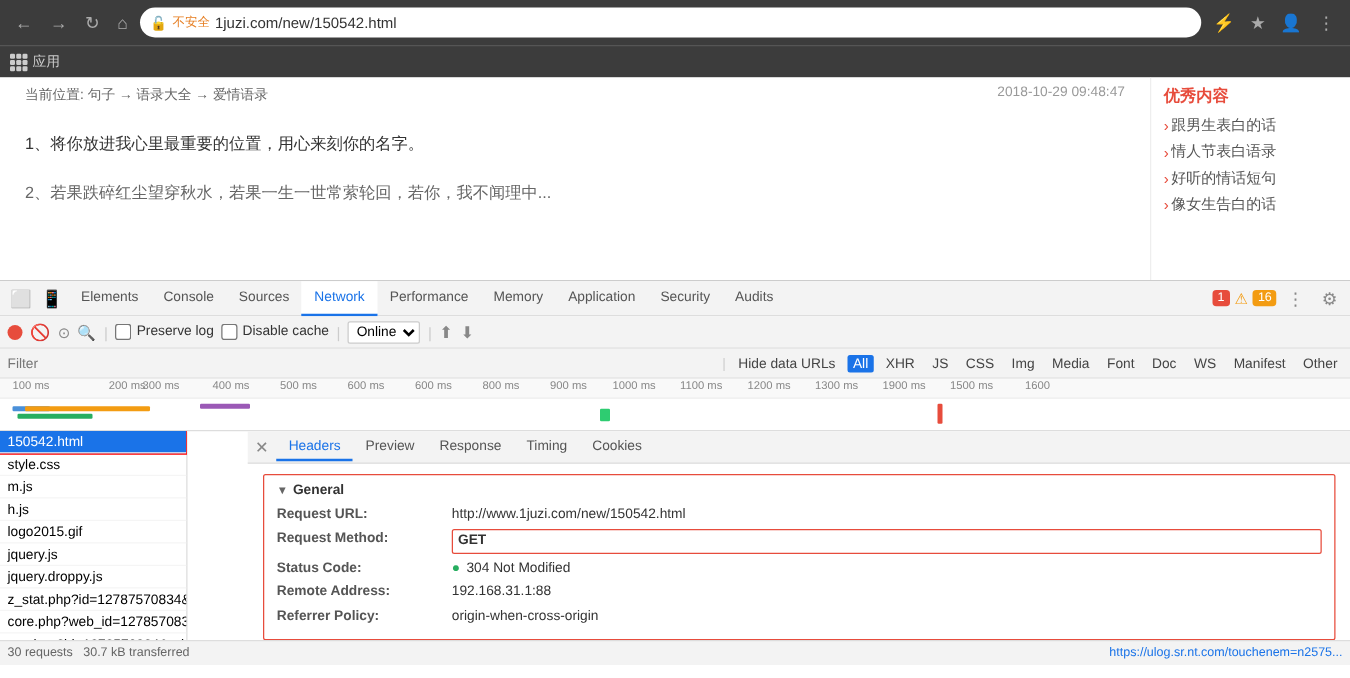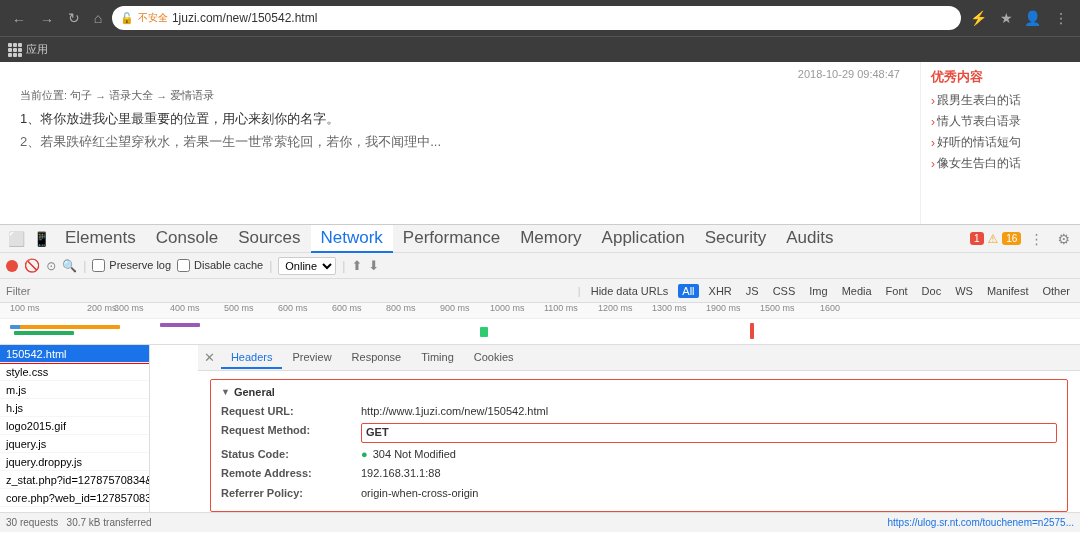--- a/index.html
+++ b/index.html
@@ -72,33 +72,33 @@
     }
     .page-main {
       flex: 1;
       padding: 6px 20px;
       background: #fff;
     }
     .breadcrumb {
       font-size: 11px;
       color: #666;
       margin-bottom: 4px;
-      margin-top: 20px;
     }
     .page-title {
       color: #e74c3c;
       font-size: 20px;
       font-weight: bold;
       text-align: center;
       margin: 6px 0;
     }
     .page-content-text {
       font-size: 13px;
       color: #333;
       line-height: 1.8;
+      margin-top: 16px;
     }
     .timestamp {
       font-size: 11px;
       color: #999;
       text-align: right;
       margin-bottom: 4px;
     }
     .page-sidebar {
       width: 160px;
       padding: 6px 10px;
@@ -132,21 +132,21 @@
     .devtools-toolbar {
       background: #f3f3f3;
       border-bottom: 1px solid #ddd;
       height: 28px;
       display: flex;
       align-items: center;
       padding: 0 4px;
       gap: 0;
     }
     .dt-tab {
-      font-size: 17px;
+      font-size: 11px;
       color: #555;
       padding: 4px 10px;
       cursor: pointer;
       border-bottom: 2px solid transparent;
       height: 28px;
       display: flex;
       align-items: center;
     }
     .dt-tab.active {
       color: #1a73e8;

